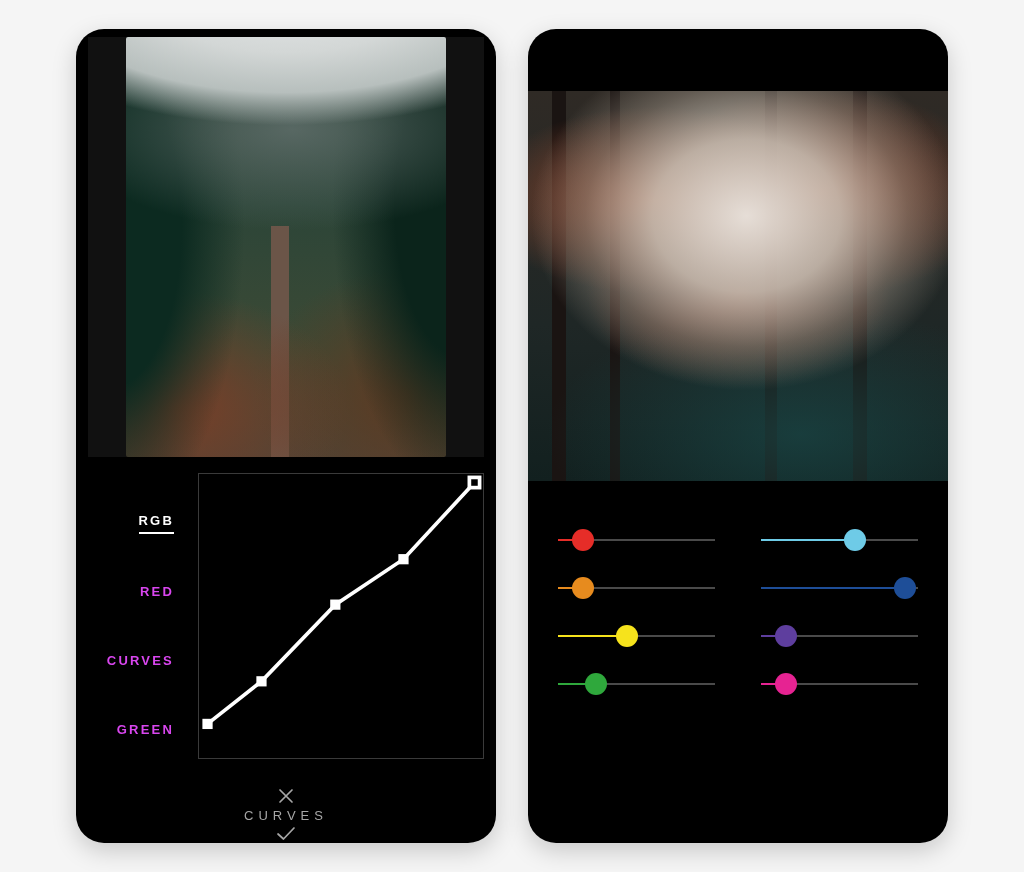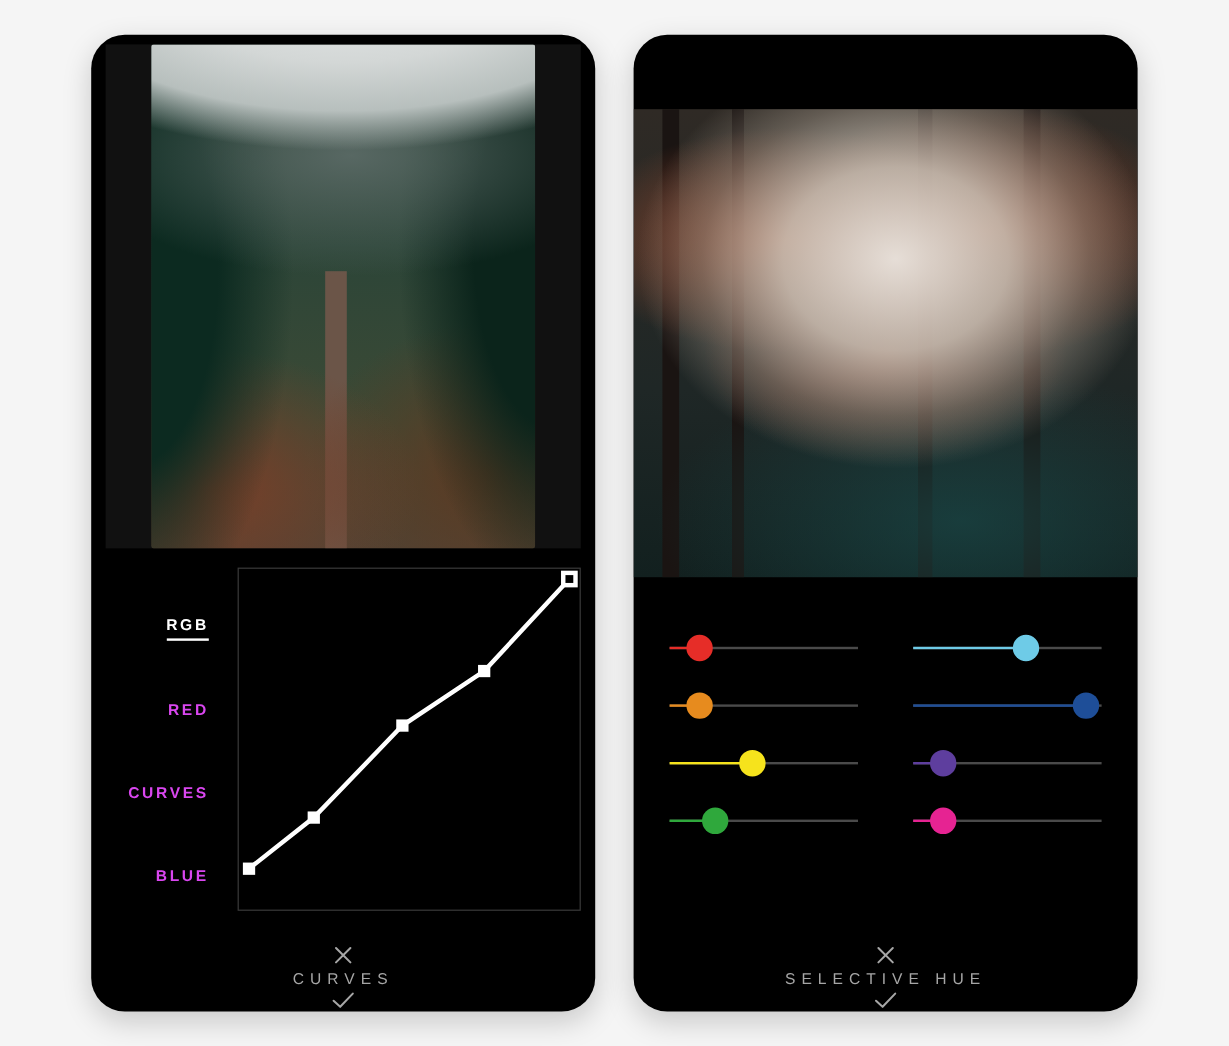--- a/index.html
+++ b/index.html
@@ -174,21 +174,21 @@
 
   <div class="image-left">
     <div class="render"></div>
   </div>
 
   <div class="curves-area">
     <div class="channel-tabs">
       <span class="channel-tab active">RGB</span>
       <span class="channel-tab">RED</span>
       <span class="channel-tab">CURVES</span>
-      <span class="channel-tab">BLUE</span>
+      <span class="channel-tab">GREEN</span>
     </div>
     <div class="curve-box">
       <svg class="curve-svg" viewBox="0 0 100 100" preserveAspectRatio="none">
         <polyline id="curve-line" points="3,88 22,73 48,46 72,30 97,3"></polyline>
         <g id="curve-points">
             <rect x="1.2" y="86.2" width="3.6" height="3.6" class="pt"></rect>
             <rect x="20.2" y="71.2" width="3.6" height="3.6" class="pt"></rect>
             <rect x="46.2" y="44.2" width="3.6" height="3.6" class="pt"></rect>
             <rect x="70.2" y="28.2" width="3.6" height="3.6" class="pt"></rect>
             <rect x="95.2" y="1.2" width="3.6" height="3.6" class="pt-hollow"></rect>
@@ -248,27 +248,14 @@
       <div class="hue-slider">
         <div class="active-track" style="background: rgb(47, 168, 60); width: 24%;"></div>
         <div class="handle" style="background: rgb(47, 168, 60); left: 24%;"></div>
       </div>
       <div class="hue-slider">
         <div class="active-track" style="background: rgb(230, 35, 146); width: 16%;"></div>
         <div class="handle" style="background: rgb(230, 35, 146); left: 16%;"></div>
       </div>
     </div>
 
-  <div class="bottom-bar">
-    <span class="icon">
-      <svg width="18" height="18" viewBox="0 0 18 18">
-          <path d="M3 3 L15 15 M15 3 L3 15" stroke="#a6a6a6" stroke-width="1.7" fill="none" stroke-linecap="round"></path>
-        </svg>
-    </span>
-    <span class="title">SELECTIVE HUE</span>
-    <span class="icon">
-      <svg width="22" height="18" viewBox="0 0 22 18">
-          <path d="M3 9 L8.5 14 L19 3" stroke="#a6a6a6" stroke-width="1.7" fill="none" stroke-linecap="round" stroke-linejoin="round"></path>
-        </svg>
-    </span>
-  </div>
 
 </div>
 
 </body></html>

